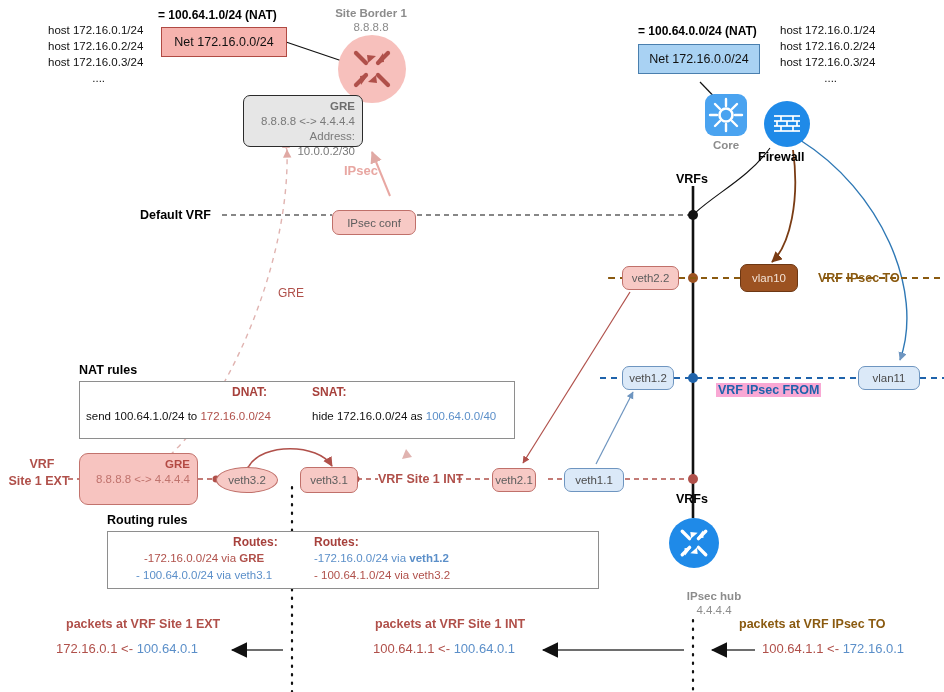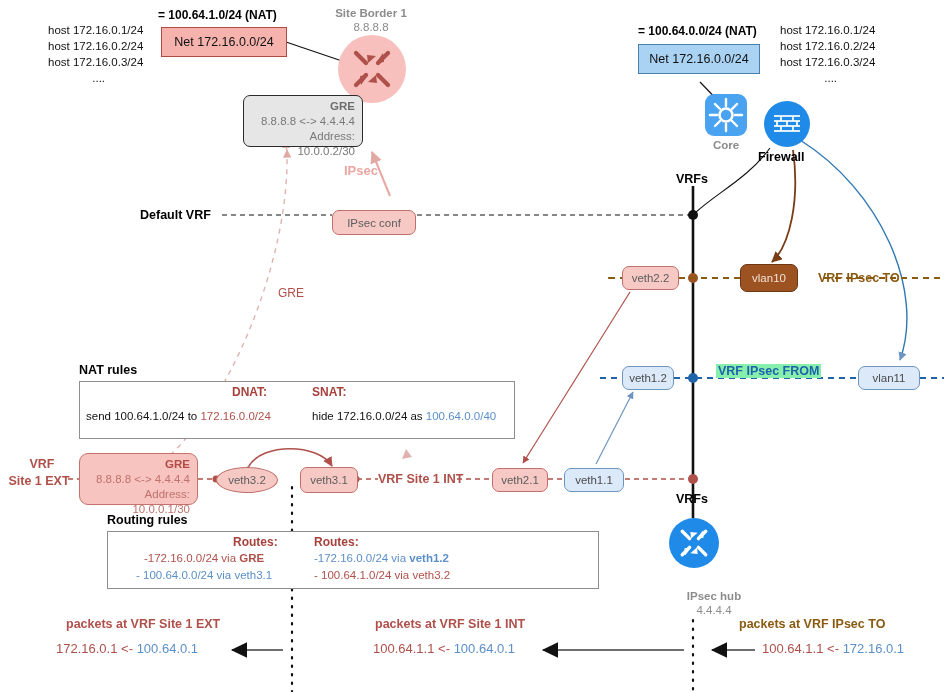--- a/index.html
+++ b/index.html
@@ -286,21 +286,21 @@
   <span>veth2.2</span>
 </div>
 <div class="abs pill pill-brown" style="left:740px;top:264px;width:58px;height:28px;">
   <span>vlan10</span>
 </div>
 <div class="abs lane-brown" style="left:818px;top:271px;">VRF IPsec TO</div>
 
 <div class="abs pill pill-blue" style="left:622px;top:366px;width:52px;height:24px;">
   <span>veth1.2</span>
 </div>
-<div class="abs lane-blue" style="left:716px;top:364px;background:#86efac;padding:0 2px;">VRF IPsec FROM</div>
+<div class="abs lane-blue" style="left:716px;top:383px;background:#f9a8d4;padding:0 2px;">VRF IPsec FROM</div>
 <div class="abs pill pill-blue" style="left:858px;top:366px;width:62px;height:24px;">
   <span>vlan11</span>
 </div>
 
 <div class="abs panel-title" style="left:79px;top:363px;">NAT rules</div>
 <div class="abs panel" style="left:79px;top:381px;width:436px;height:58px;">
   <div class="abs bold darkred rtxt" style="left:152px;top:3px;font-size:12px;">DNAT:</div>
   <div class="abs bold darkred rtxt" style="left:232px;top:3px;font-size:12px;">SNAT:</div>
   <div class="abs rtxt nowrap" style="left:6px;top:28px;">
     <span>send 100.64.1.0/24 to </span><span class="red">172.16.0.0/24</span>
@@ -311,31 +311,30 @@
 </div>
 
 <div class="abs lane-red" style="left:14px;top:456px;text-align:center;width:56px;line-height:17px;">
   <div>VRF</div>
   <div class="nowrap" style="margin-left:-6px;">Site 1 EXT</div>
 </div>
 
 <div class="abs gre-red" style="left:79px;top:453px;width:119px;height:52px;">
   <div class="ttl">GRE</div>
   <div>8.8.8.8 &lt;-&gt; 4.4.4.4</div>
-  <div>Address: 10.0.0.1/30</div>
 </div>
 
 <div class="abs pill pill-red pill-ellipse" style="left:216px;top:467px;width:62px;height:26px;">
   <span>veth3.2</span>
 </div>
 <div class="abs pill pill-red" style="left:300px;top:467px;width:58px;height:26px;">
   <span>veth3.1</span>
 </div>
 <div class="abs lane-red" style="left:378px;top:472px;">VRF Site 1 INT</div>
-<div class="abs pill pill-red" style="left:492px;top:468px;width:56px;height:24px;">
+<div class="abs pill pill-red" style="left:492px;top:468px;width:44px;height:24px;">
   <span>veth2.1</span>
 </div>
 <div class="abs pill pill-blue" style="left:564px;top:468px;width:60px;height:24px;">
   <span>veth1.1</span>
 </div>
 
 <div class="abs panel-title" style="left:107px;top:513px;">Routing rules</div>
 <div class="abs panel" style="left:107px;top:531px;width:492px;height:58px;">
   <div class="abs rtxt bold darkred" style="left:125px;top:3px;font-size:12px;">Routes:</div>
   <div class="abs rtxt red nowrap" style="left:36px;top:20px;">

